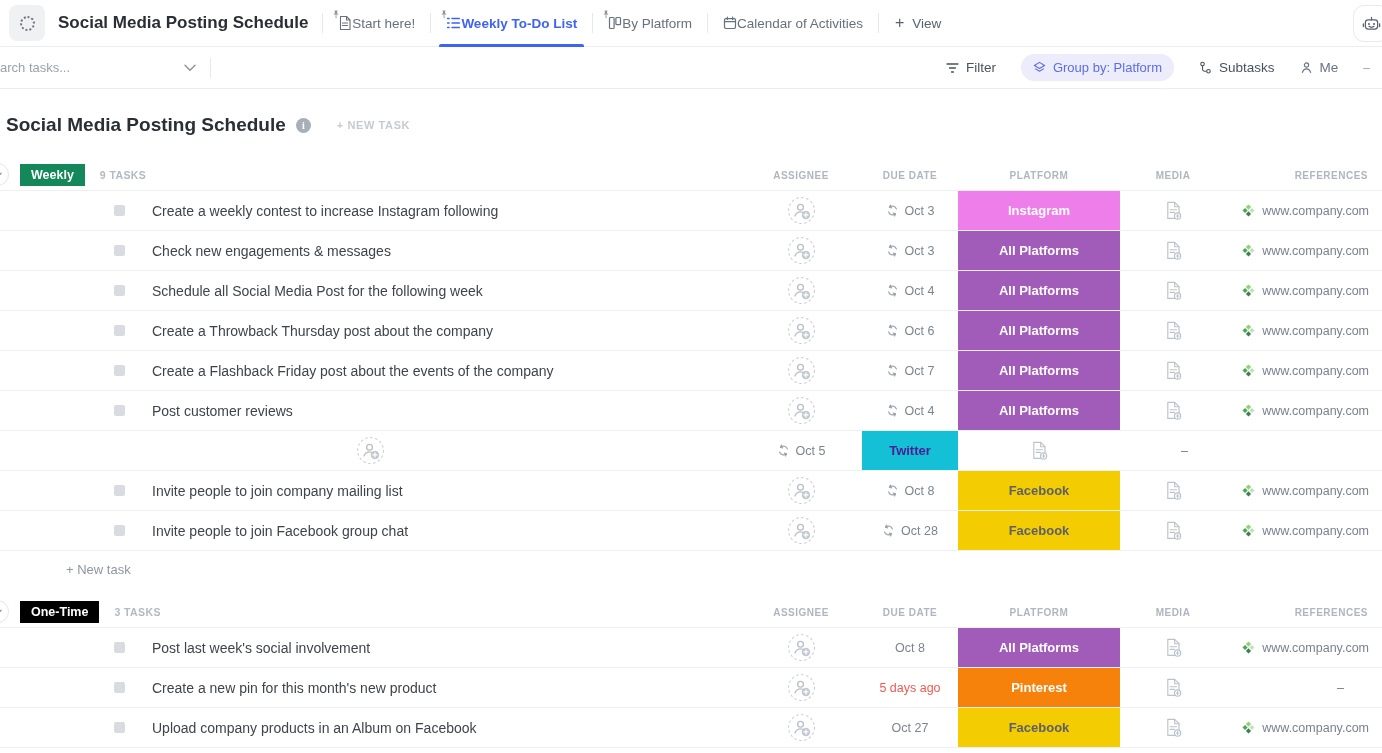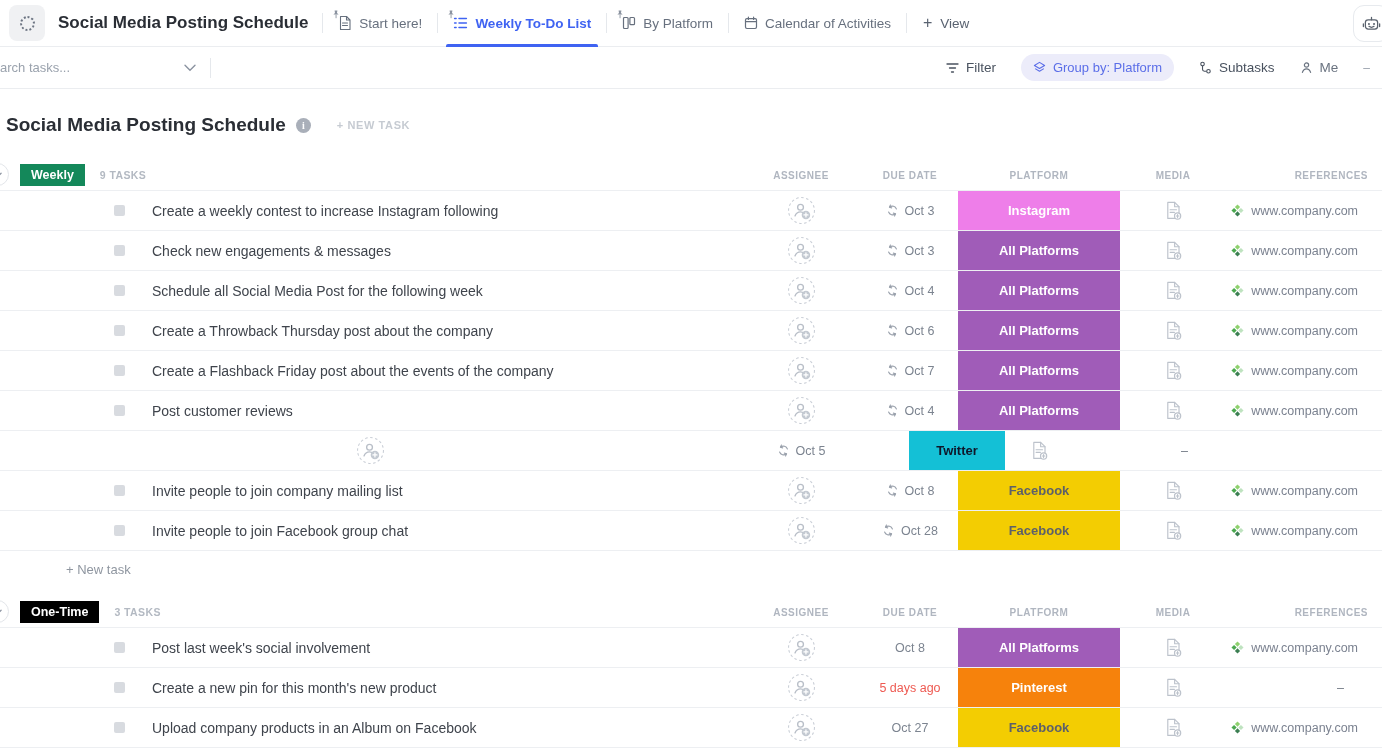--- a/index.html
+++ b/index.html
@@ -8,21 +8,21 @@
 
   
   .topbar { height:47px; border-bottom:1px solid #ebedf0; display:flex; align-items:center;
     padding-left:9px; position:relative; background:#fff; }
   .app-icon { width:36px; height:36px; border-radius:8px; background:#f0f1f3;
     display:flex; align-items:center; justify-content:center; margin-right:13px; flex:none; }
   .spinner { width:15px; height:15px; border:2px dotted #6c7482; border-radius:50%; }
   .board-title { font-size:17px; font-weight:700; color:#2a2e35; margin-right:14px; white-space:nowrap; }
   .vdiv { width:1px; height:20px; background:#e5e8ec; flex:none; }
   .tabs { display:flex; align-items:center; height:100%; }
-  .tab { display:flex; align-items:center; gap:7px; padding:0 15px; height:100%;
+  .tab { display:flex; align-items:center; padding:0 15px; height:100%;
     font-size:13.5px; color:#67707e; cursor:pointer; position:relative; white-space:nowrap; }
   .tab.active { color:#3f63f2; font-weight:700; }
   .tab.active::after { content:""; position:absolute; left:8px; right:8px; bottom:-1px;
     height:3px; background:#3f63f2; border-radius:2px 2px 0 0; }
   .tab-icon { display:flex; color:inherit; }
   .pin { position:absolute; top:10px; left:9px; display:flex; }
   .add-view { display:flex; align-items:center; gap:8px; padding:0 16px; height:100%;
     font-size:13.5px; color:#596270; cursor:pointer; }
   .plus-glyph { font-size:16px; line-height:1; color:#596270; }
   .bot-btn { margin-left:auto; margin-right:-8px; width:37px; height:37px; flex:none;
@@ -76,21 +76,21 @@
   .cell-due { display:flex; justify-content:center; align-items:center; gap:6px;
     font-size:12.5px; color:#7c8490; cursor:pointer; }
   .cell-due.overdue { color:#ee5a52; }
   .recur { display:flex; }
   .cell-platform { height:100%; }
   .platform-badge { width:100%; height:100%; display:flex; align-items:center;
     justify-content:center; font-size:13px; font-weight:700; cursor:pointer; }
   .cell-media { display:flex; justify-content:center; }
   .media-add { display:flex; cursor:pointer; }
   .cell-refs { display:flex; justify-content:flex-end; align-items:center; gap:7px;
-    padding-right:24px; font-size:12.5px; color:#7b8290; cursor:pointer; white-space:nowrap; }
+    padding-right:13px; font-size:12.5px; color:#7b8290; cursor:pointer; white-space:nowrap; }
   .cell-refs.no-ref { padding-right:38px; color:#6e7682; }
   .group-footer { padding:11px 0 4px 66px; font-size:13px; color:#8f96a0; cursor:pointer; width:fit-content; }
 </style>
 </head>
 <body>
 
 <div class="topbar">
   <div class="app-icon">
     <div class="spinner"></div>
   </div>
@@ -585,21 +585,21 @@
         <svg width="13" height="13" viewBox="0 0 14 14" fill="none" stroke="#9aa1ac" stroke-width="1.2" stroke-linecap="round" stroke-linejoin="round">
           <path d="M11.2 5.4A4.7 4.7 0 0 0 3.9 3.3"></path>
                 <path d="M4.8 1.1 3.7 3.5l2.4.7"></path>
           <path d="M2.8 8.6a4.7 4.7 0 0 0 7.3 2.1"></path>
                 <path d="M9.2 12.9l1.1-2.4-2.4-.7"></path>
         </svg>
       </span>
       <span class="due-text">Oct 5</span>
     </div>
     <div class="cell-platform">
-      <div class="platform-badge" style="background: rgb(20, 192, 214); color: #0f172a; margin-left: 47px;">Twitter</div>
+      <div class="platform-badge" style="background: rgb(20, 192, 214); color: #4c1d95;">Twitter</div>
     </div>
     <div class="cell-media">
       <span class="media-add">
         <svg width="19" height="21" viewBox="0 0 20 22" fill="none" stroke="#bcc2cb" stroke-width="1.2" stroke-linecap="round" stroke-linejoin="round">
           <path d="M4 2.5h7.2L15.8 7v12.3H4z"></path>
           <path d="M11.2 2.5V7h4.6"></path>
           <path d="M6.4 10.2h6.8M6.4 12.9h4.6"></path>
           <circle cx="14.3" cy="16.8" r="3.3" fill="#fff"></circle>
           <path d="M14.3 15.3v3M12.8 16.8h3"></path>
         </svg>

